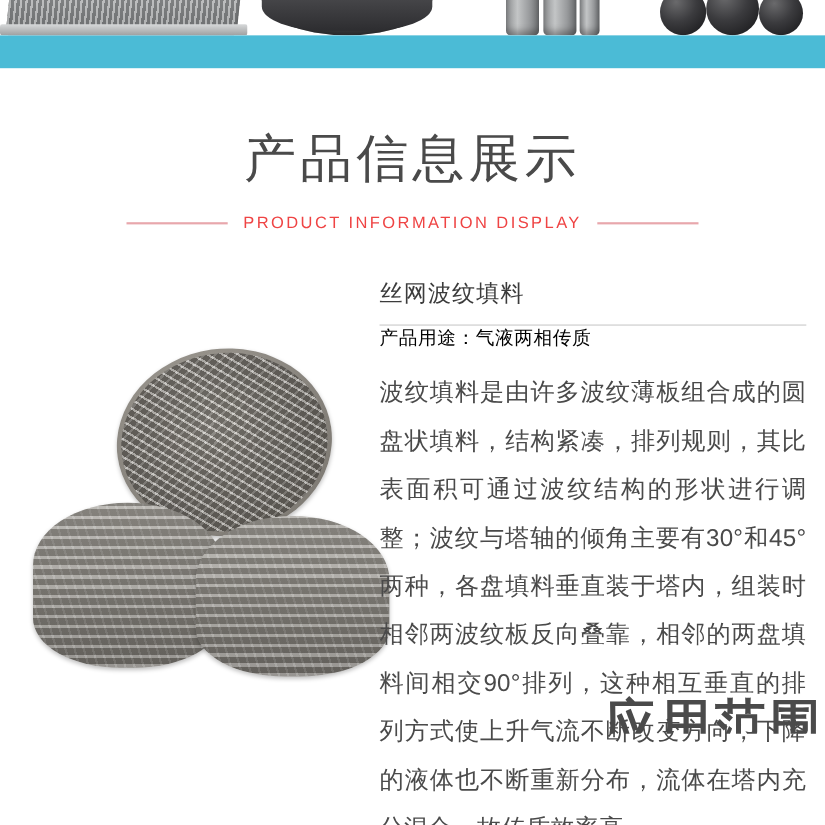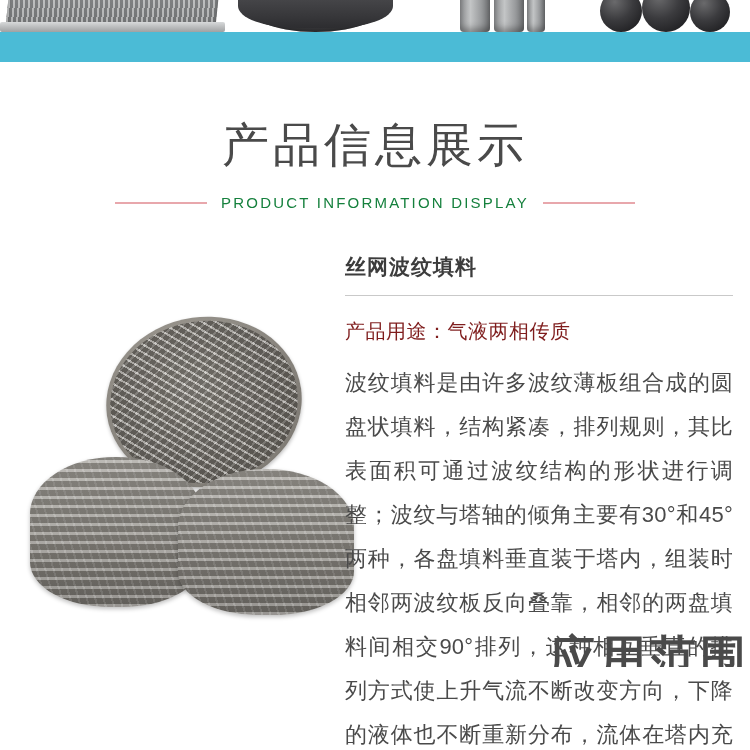--- a/index.html
+++ b/index.html
@@ -144,21 +144,21 @@
     margin-top: 22px;
     gap: 14px;
   }
   .title-rule {
     height: 2px;
     width: 92px;
     background: #e8a7ac;
   }
   .title-en {
     font-size: 15px;
-    color: #15803d;
+    color: #ef4444;
     letter-spacing: 2.2px;
     white-space: nowrap;
   }
 
   
   .product-section {
     position: relative;
     margin-top: 42px;
     height: 400px;
   }
@@ -216,29 +216,28 @@
 
   .product-text {
     position: absolute;
     left: 345px;
     top: 0;
     width: 388px;
   }
   .product-name {
     font-size: 21px;
     color: #3c3c3c;
-    font-weight: bold;
+    font-weight: normal;
     letter-spacing: 1px;
     padding-bottom: 14px;
     border-bottom: 1px solid #c9c9c9;
   }
   .product-usage {
-    margin-top: 22px;
-    font-size: 20px;
-    color: #7f1d1d;
+    font-size: 17px;
+    color: #000000;
     letter-spacing: .5px;
   }
   .product-desc {
     margin-top: 16px;
     font-size: 22px;
     color: #4a4a4a;
     line-height: 2.0;
     letter-spacing: .2px;
     text-align: justify;
   }

